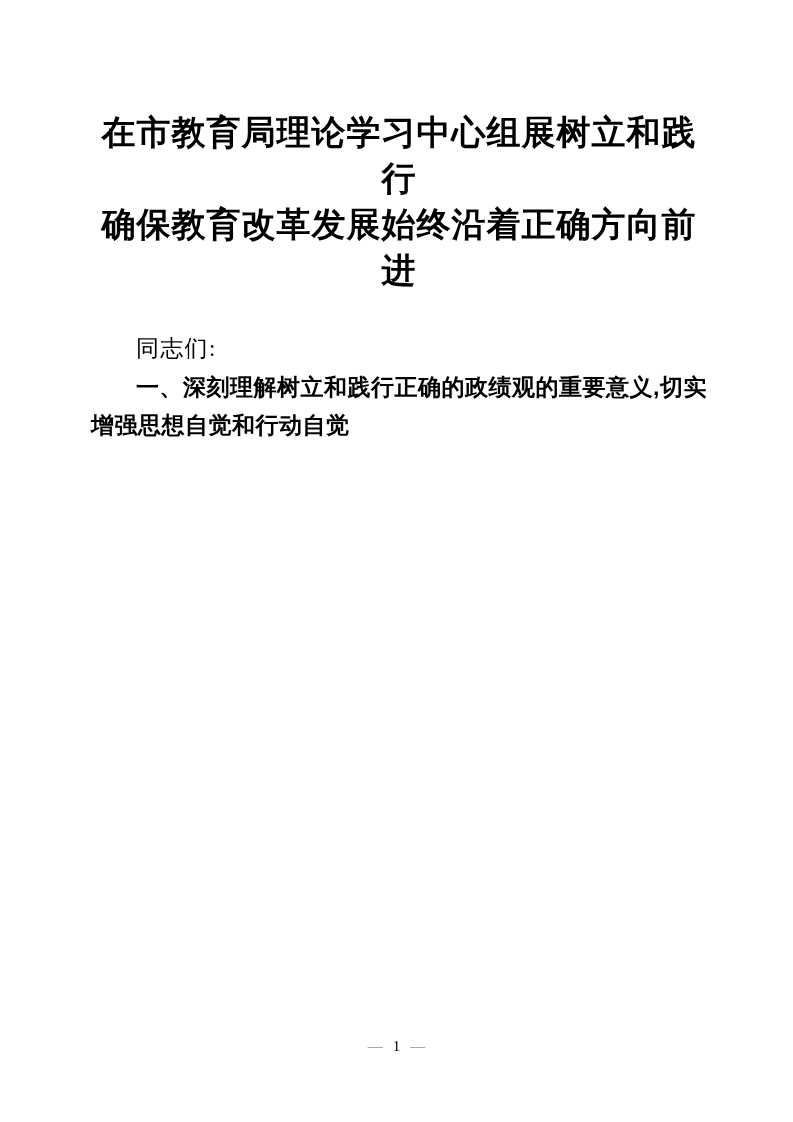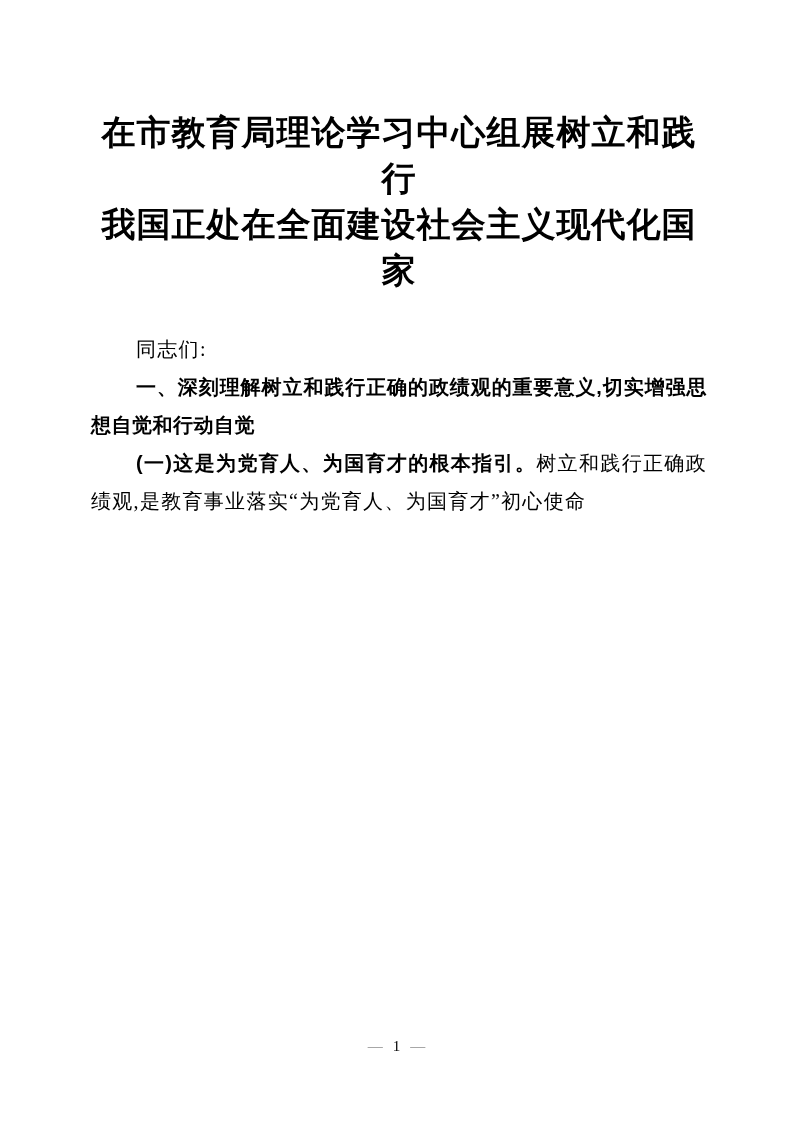--- a/index.html
+++ b/index.html
@@ -22,21 +22,21 @@
   .doc-title {
     text-align: center;
     font-size: 34px;
     font-weight: bold;
     line-height: 46px;
     letter-spacing: 1px;
     font-family: "Liberation Serif", serif;
   }
   .doc-body {
     margin-top: 36px;
-    font-size: 20px;
+    font-size: 23px;
     line-height: 38px;
     letter-spacing: 1.3px;
     text-align: justify;
     text-justify: inter-character;
   }
   .salutation {
     text-indent: 0;
   }
   .para {
     text-indent: 45px;
@@ -71,26 +71,25 @@
     color: #000000;
   }
 </style>
 </head>
 <body>
 
 <div class="page">
 
   <div class="doc-title">
     <div>在市教育局理论学习中心组展树立和践行</div>
-    <div>我国正处在全面建设社会主义现代化国家</div>
+    <div>确保教育改革发展始终沿着正确方向前进</div>
   </div>
 
   <div class="doc-body">
     <p class="para salutation">同志们:</p>
     <p class="section-heading">一、深刻理解树立和践行正确的政绩观的重要意义,切实增强思想自觉和行动自觉</p>
-    <p class="para"><span class="bold-lead">(一)这是为党育人、为国育才的根本指引。</span><span>树立和践行正确政绩观,是教育事业落实“为党育人、为国育才”初心使命</span></p>
   </div>
 
   <div class="page-footer">
     <span class="dash">—</span><span class="num">1</span><span class="dash">—</span>
   </div>
 
 </div>
 
 </body></html>

